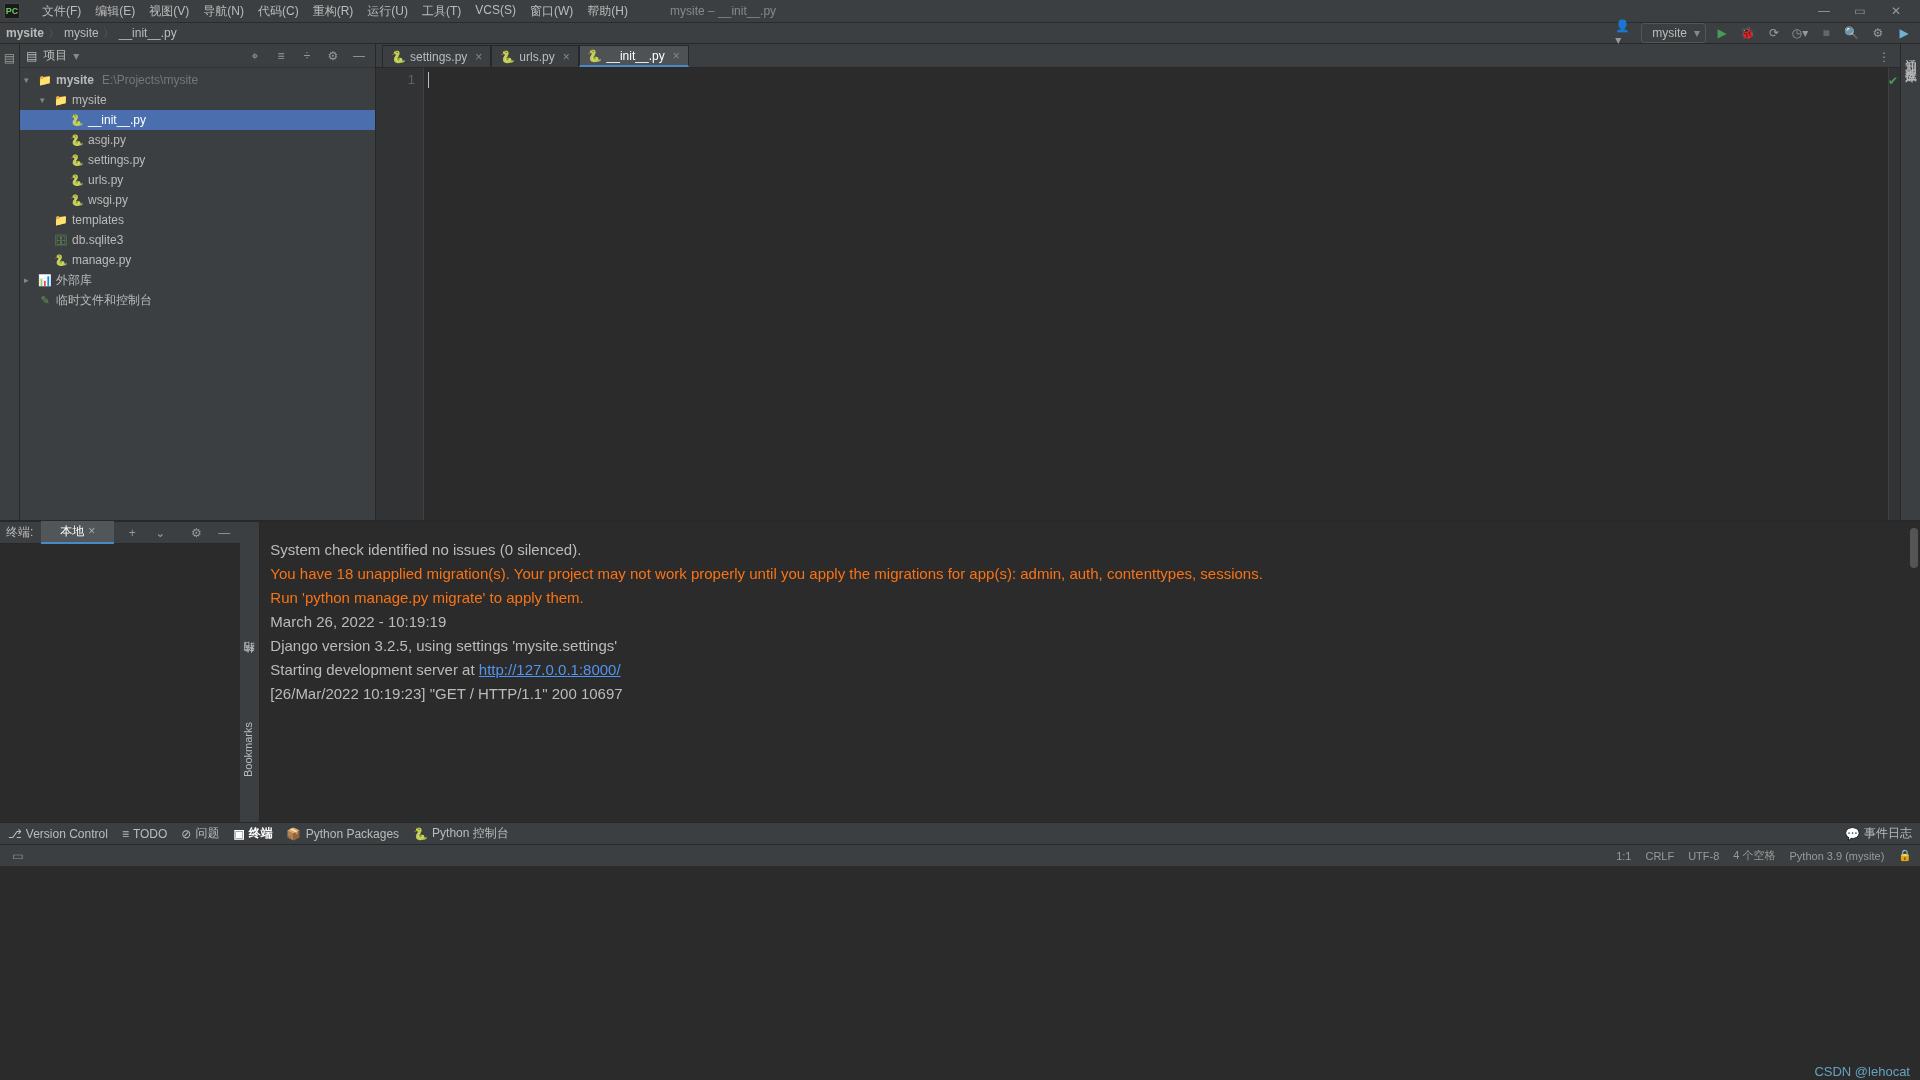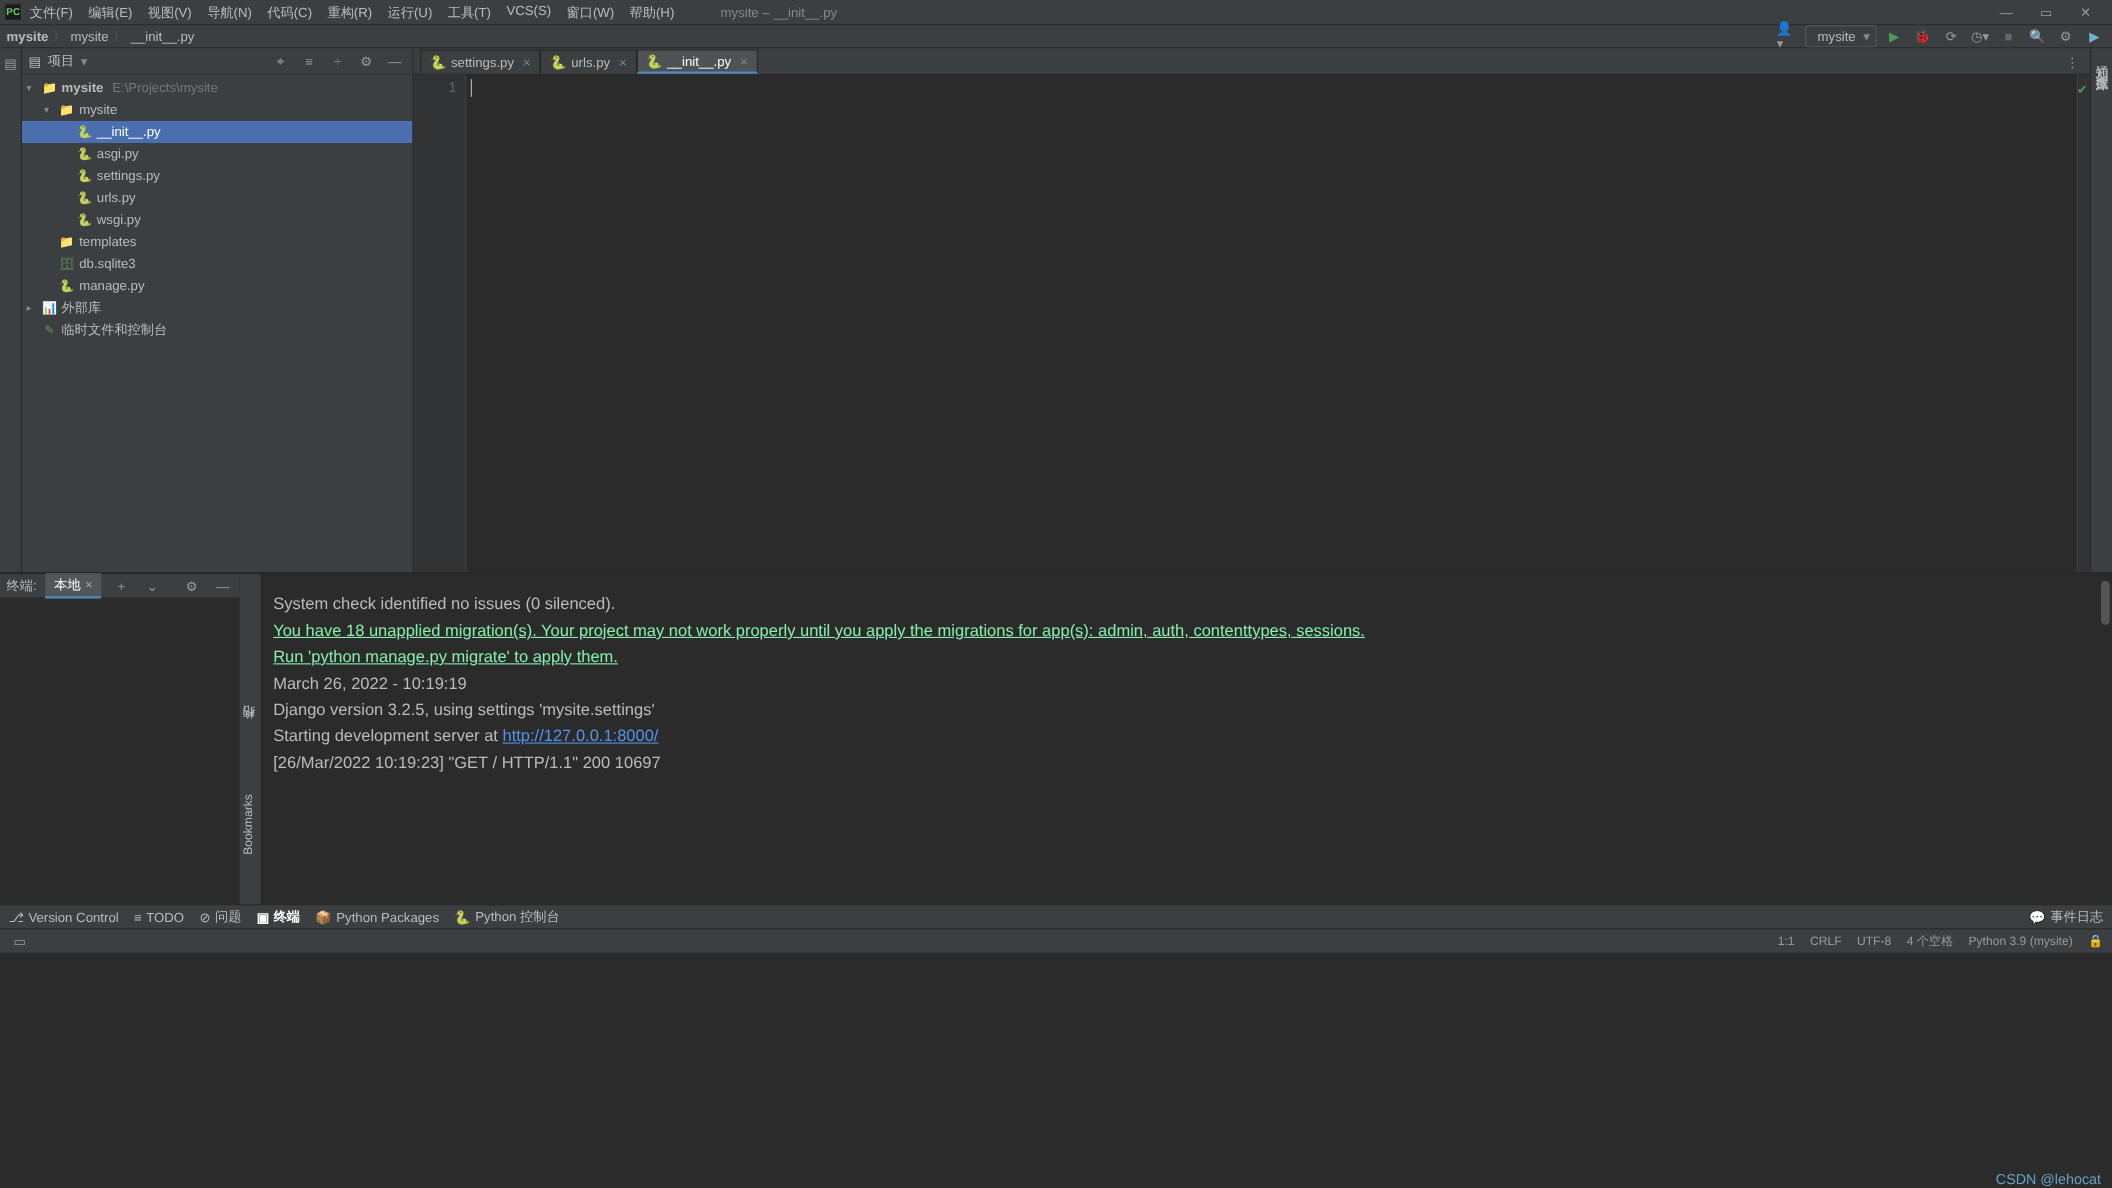--- a/index.html
+++ b/index.html
@@ -1,18 +1,18 @@
 <!DOCTYPE html>
 <html><head>
 <meta charset="utf-8">
 <style>
 * { margin: 0; padding: 0; box-sizing: border-box; font-family: "Segoe UI", Arial, sans-serif; }
 body { background: #2b2b2b; color: #bbb; font-size: 12px; overflow: hidden; width: 1920px; height: 1080px; transform-origin: top left; }
 .titlebar { height: 22px; background: #3c3f41; display: flex; align-items: center; padding: 0 4px; }
-.logo { width: 16px; height: 16px; background: #1a1a1a; border: 1px solid #444; margin-right: 1px; display:flex; align-items:center; justify-content:center; color:#6c6; font-weight:bold; font-size:9px;}
+.logo { width: 16px; height: 16px; background: #1a1a1a; border: 1px solid #444; margin-right: 16px; display:flex; align-items:center; justify-content:center; color:#6c6; font-weight:bold; font-size:9px;}
 .menus { display: flex; gap: 2px; }
 .menu-item { padding: 18px 6px; cursor: pointer; color: #bbb; }
 .title-text { margin-left: 24px; color: #888; padding-left: 12px; }
 .win-controls { margin-left: auto; display: flex; gap: 8px; padding-right: 6px; }
 .win-btn { width: 28px; height: 18px; display:flex; align-items:center; justify-content:center; cursor:pointer; color:#999;}
 .navbar { height: 22px; background: #3c3f41; border-top: 1px solid #2b2b2b; border-bottom: 1px solid #282828; display: flex; align-items: center; padding: 0 6px; }
 .breadcrumb { display: flex; align-items: center; gap: 4px; }
 .breadcrumb span { color: #bbb; }
 .breadcrumb .sep { color: #666; }
 .navbar-right { margin-left: auto; display: flex; align-items: center; gap: 6px; }
@@ -47,25 +47,25 @@
 .ed-tabs-right { margin-left:auto; padding-right:6px; display:flex; gap:6px; align-items:center;}
 .editor-body { flex:1; display:flex; background:#2b2b2b; position:relative;}
 .gutter { width: 48px; background:#313335; color:#606366; text-align:right; padding: 4px 8px 0 0; font-family: Consolas, monospace; font-size:13px; border-right:1px solid #404040;}
 .code-area { flex:1; position:relative; font-family: Consolas, monospace; font-size:13px; padding:4px 0 0 4px;}
 .caret { position:absolute; left:4px; top:4px; width:1px; height:16px; background:#bbb; }
 .editor-right-strip { width:12px; background:#313335; border-left:1px solid #404040; position:relative;}
 .check-mark { position:absolute; top:6px; right:2px; color:#499c54; font-size:12px;}
 .right-stripe { width: 20px; background: #3c3f41; border-left: 1px solid #282828; display:flex; flex-direction:column; align-items:center; padding-top:6px; gap:10px;}
 .terminal-wrap { height: 302px; display:flex; flex-direction:row; border-top:2px solid #282828;}
 .term-header { height:22px; background:#3c3f41; display:flex; align-items:center; padding:0 6px; gap:8px; border-bottom:1px solid #282828;}
-.term-tab { padding:2px 8px; background:#515658; color:#fff; border-bottom:2px solid #4a88c7; font-size:12px;}
+.term-tab { padding:2px 19px; background:#515658; color:#fff; border-bottom:2px solid #4a88c7; font-size:12px;}
 .term-tab .x { color:#aaa; margin-left:4px;}
 .term-header .spacer{flex:1;}
 .term-body { flex:1; background:#2b2b2b; padding: 16px 10px 4px 10px; font-family: Consolas, "Courier New", monospace; font-size:15px; line-height:24px; color:#bbb; overflow:auto; position:relative;}
-.term-body .warn { color:#86efac;text-decoration:underline; }
+.term-body .warn { color:#f97316; }
 .term-body a { color:#5394ec; text-decoration:underline; }
 .term-scroll { position:absolute; right:2px; top:6px; width:8px; height:40px; background:#555; border-radius:4px;}
 .bottom-bar { height: 22px; background:#3c3f41; border-top:1px solid #282828; display:flex; align-items:center; padding:0 8px; gap:14px;}
 .bottom-bar .btn { display:flex; align-items:center; gap:4px; cursor:pointer; color:#bbb; font-size:12px;}
 .status-bar { height: 22px; background:#3c3f41; border-top:1px solid #282828; display:flex; align-items:center; padding:0 8px; gap:14px;}
 .status-bar .spacer { flex:1;}
 .status-bar span { color:#999; font-size:11px;}
 .watermark { position:fixed; bottom:1px; right:10px; color:#7dd3fc; font-size:13px; pointer-events:none; opacity:0.7;}
 .left-side-tabs { width: 20px; background: #3c3f41; border-right: 1px solid #282828; position:relative;}
 .lside-label { position:absolute; left:2px; top:200px; writing-mode: vertical-rl; transform:rotate(180deg); color:#bbb; font-size:11px; cursor:pointer;}

